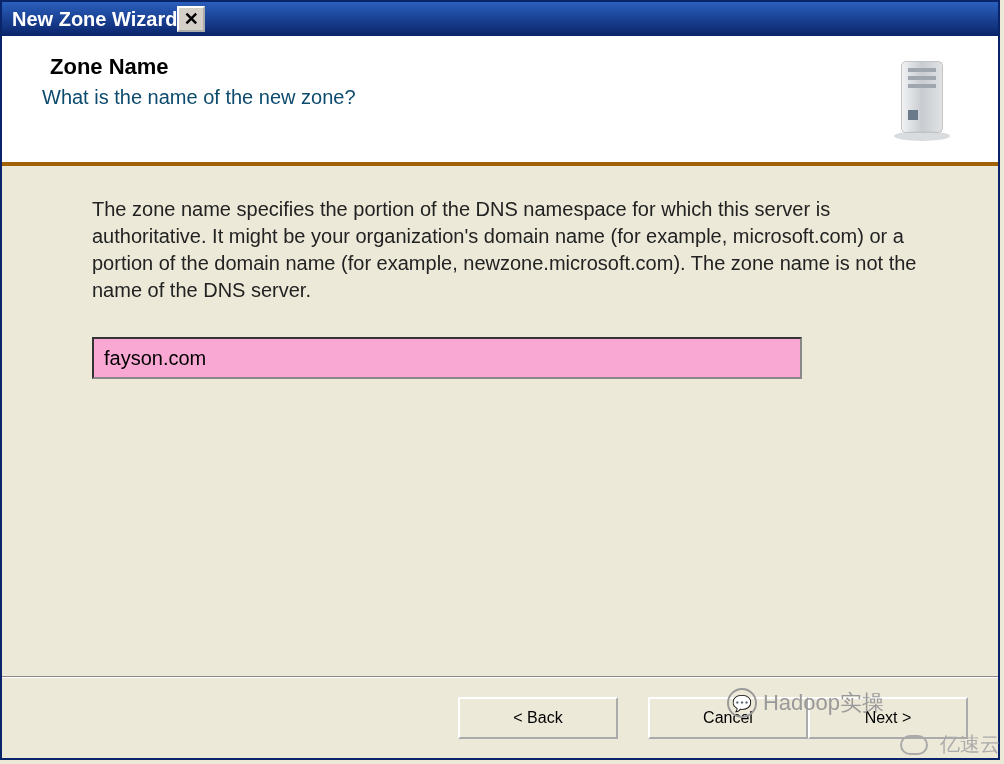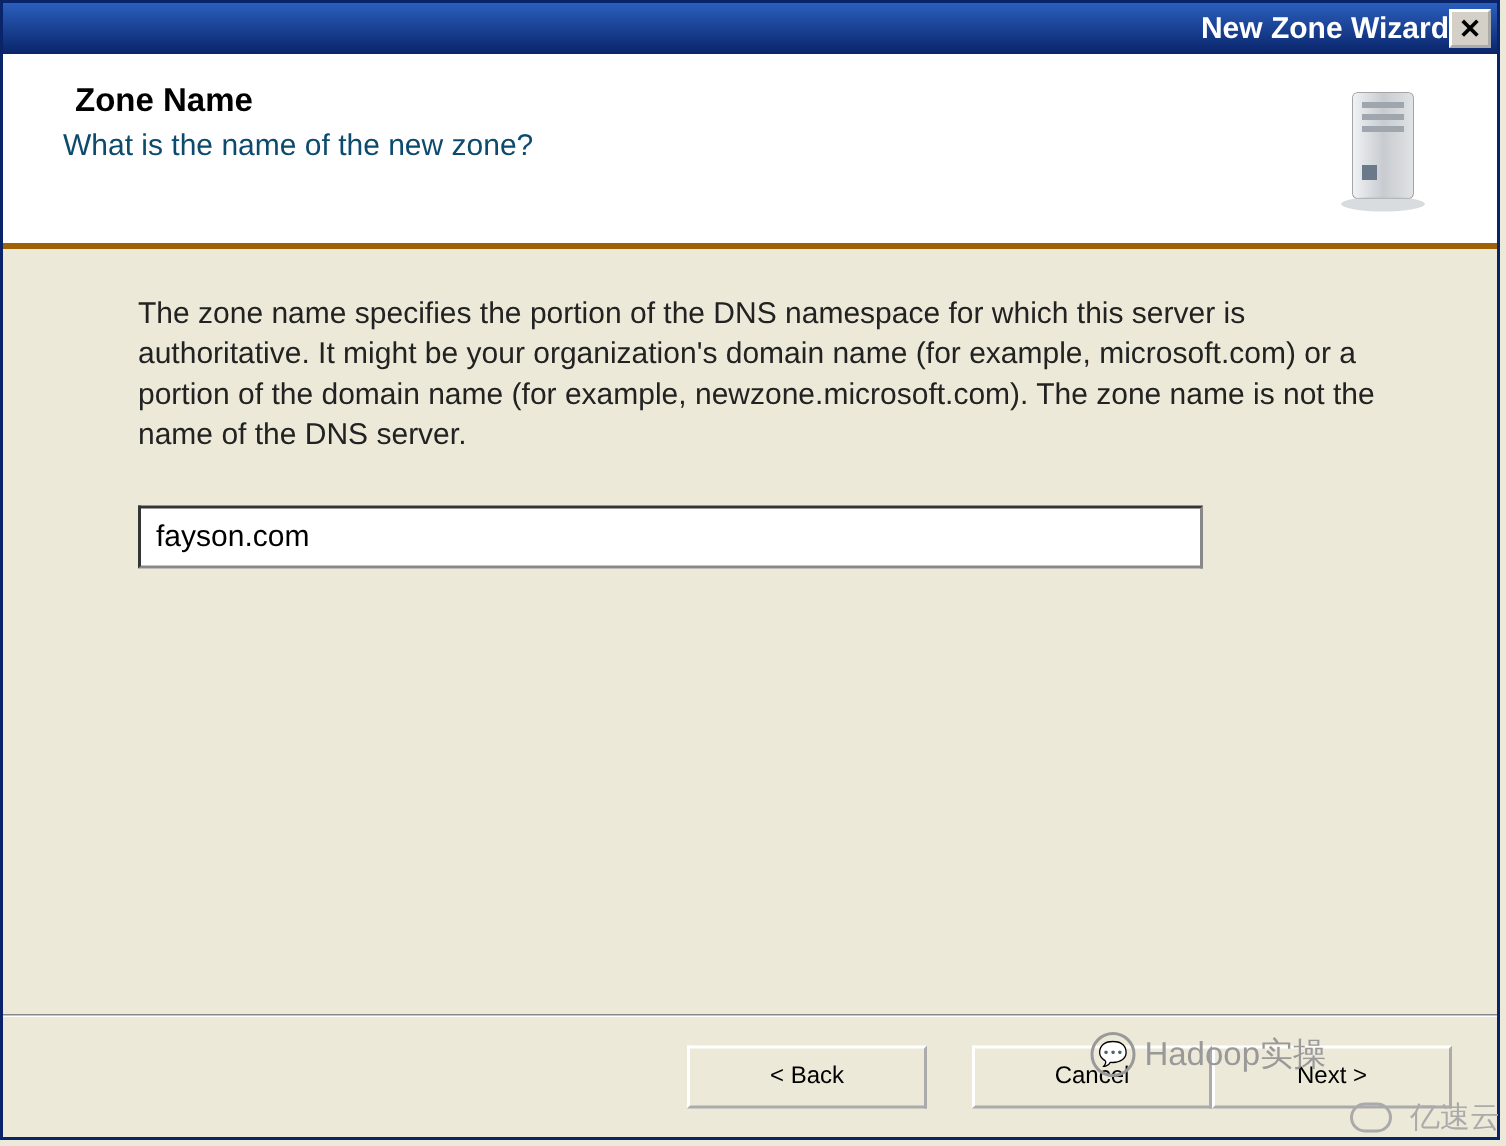--- a/index.html
+++ b/index.html
@@ -22,21 +22,21 @@
       background: #ece9d8;
       display: flex;
       flex-direction: column;
       position: relative;
     }
     .titlebar {
       background: linear-gradient(to bottom, #2a5fbd, #0a246a);
       height: 34px;
       display: flex;
       align-items: center;
-      justify-content: flex-end;
+      justify-content: flex-start;
       padding: 0 4px 0 10px;
       color: white;
     }
     .titlebar-text {
       font-size: 20px;
       font-weight: bold;
     }
     .close-btn {
       width: 28px;
       height: 26px;
@@ -88,21 +88,21 @@
       line-height: 1.35;
       margin-bottom: 33px;
     }
     .field-label {
       margin-bottom: 6px;
     }
     .zone-input {
       width: 710px;
       height: 42px;
       border: 2px inset #888;
-      background: #ffffff;
+      background: #f9a8d4;
       font-size: 20px;
       padding: 0 10px;
       font-family: inherit;
     }
     .separator {
       height: 2px;
       background: #888;
       border-bottom: 1px solid #fff;
       margin: 0;
     }

